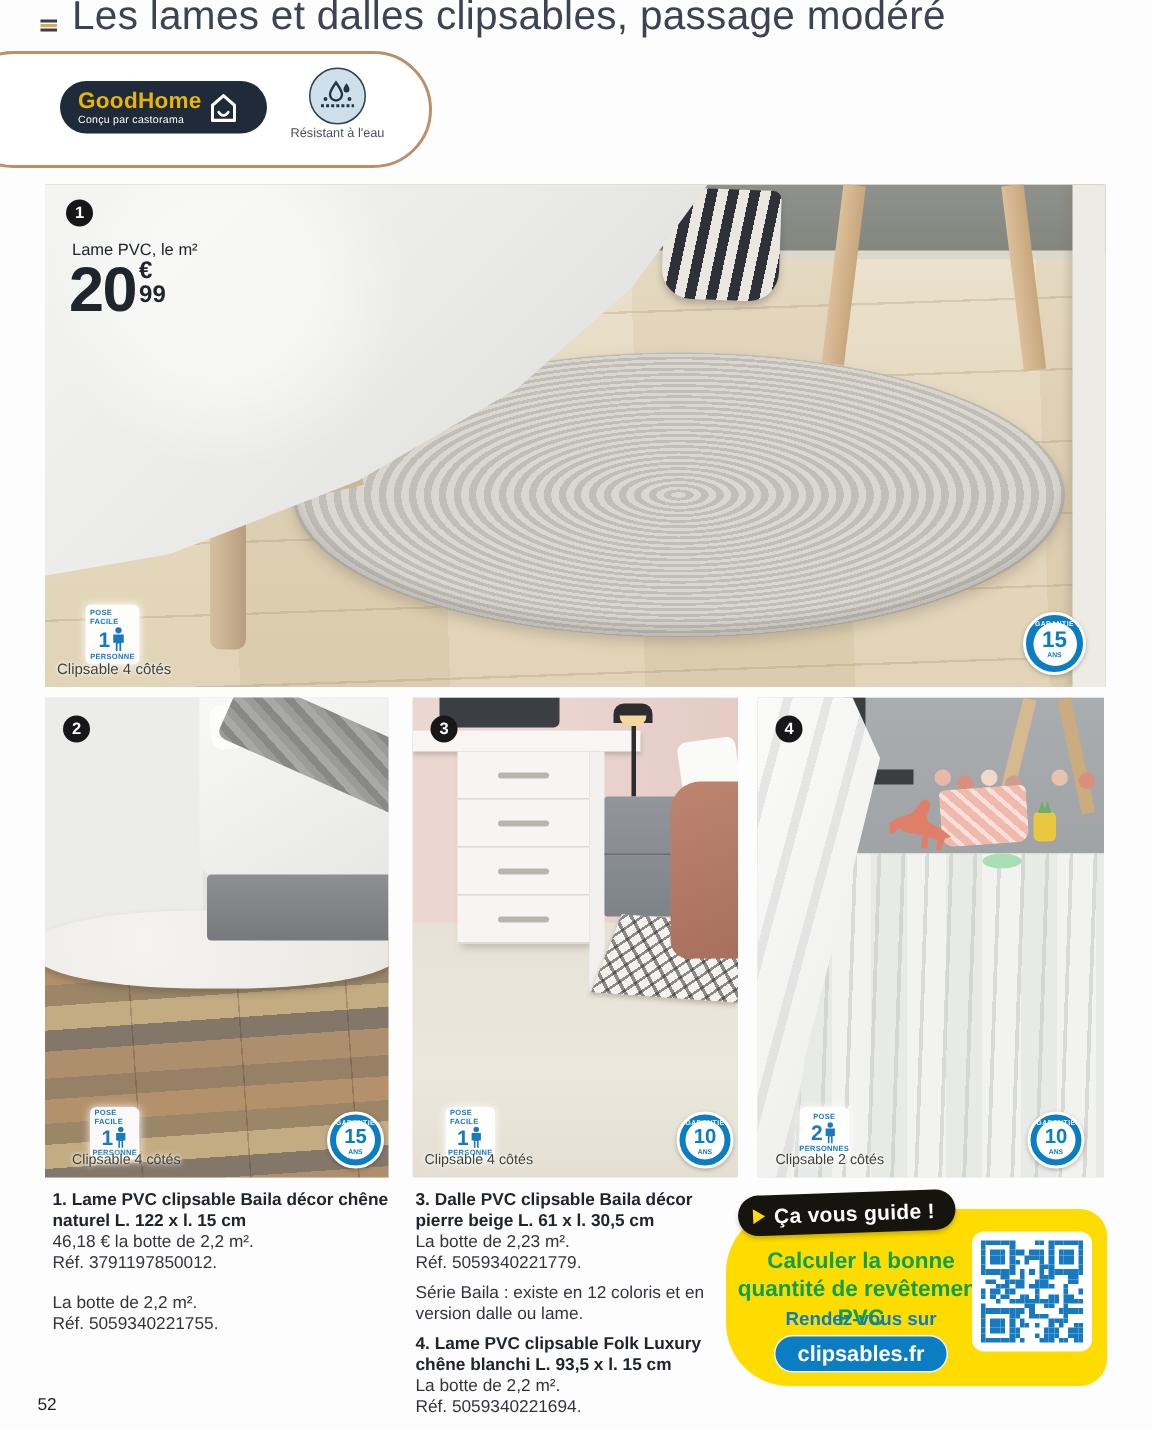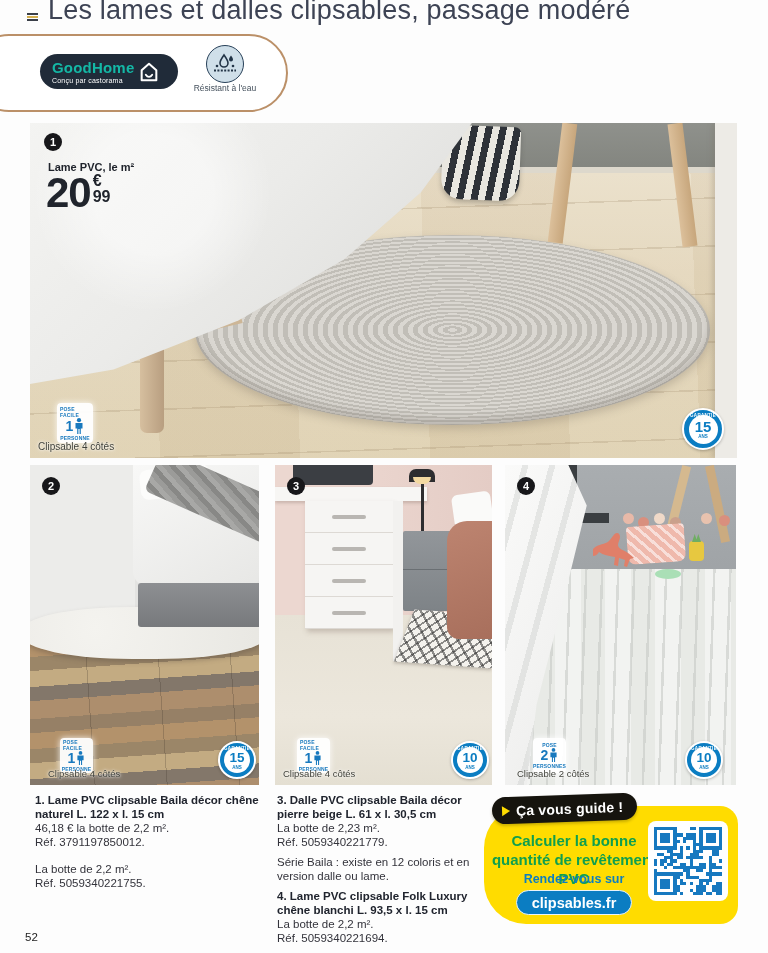--- a/index.html
+++ b/index.html
@@ -14,21 +14,21 @@
   .menu-ico i:nth-child(3){ background:#3a3f48; }
   .page-title { position:absolute; left:48px; top:-7px; font-size:27px; line-height:34px;
     font-weight:400; color:#3d4354; letter-spacing:.2px; white-space:nowrap; }
 
   
   .brand-box { position:absolute; left:-30px; top:34px; width:318px; height:78px;
     border:2.5px solid #bb9068; border-radius:42px; background:#fff; }
   .gh-pill { position:absolute; left:68px; top:18px; width:138px; height:35px; background:#202b39;
     border-radius:18px; display:flex; align-items:center; padding:0 8px 0 12px; }
   .gh-txt { display:flex; flex-direction:column; line-height:1; }
-  .gh-name { color:#14b8a6; font-weight:700; font-size:15px; letter-spacing:.2px; }
+  .gh-name { color:#eab308; font-weight:700; font-size:15px; letter-spacing:.2px; }
   .gh-sub { color:#fff; font-size:7px; margin-top:2px; letter-spacing:.2px; }
   .gh-house { margin-left:4px; display:flex; }
   .water-wrap { position:absolute; left:220px; top:9px; width:66px; text-align:center; }
   .water-circ { width:38px; height:38px; margin:0 auto; border-radius:50%;
     background:#cfdfe9; border:1.5px solid #274058; display:flex; align-items:center; justify-content:center; }
   .water-label { margin-top:1px; font-size:8.5px; line-height:9.5px; color:#44505c; }
 
   
   .num-badge { position:absolute; width:18px; height:18px; border-radius:50%; background:#17171a;
     color:#fff; font-size:11px; font-weight:700; display:flex; align-items:center; justify-content:center; z-index:9; }
@@ -75,21 +75,21 @@
     background:
       radial-gradient(circle at 30% 30%, rgba(255,255,255,.5) 0 60px, rgba(0,0,0,0) 120px),
       linear-gradient(135deg,#f5f5f3 0%,#ebebe9 45%,#d8d8d5 100%);
     clip-path:polygon(0 0,100% 0,86% 30%,70% 52%,48% 72%,22% 88%,0 94%);
     filter:drop-shadow(3px 5px 5px rgba(120,110,95,.4)); }
   .h-bed-rail { position:absolute; left:82px; top:195px; width:130px; height:20px; background:#cdb696;
     transform:rotate(-13deg); z-index:3; }
   .h-bed-leg { position:absolute; left:110px; top:210px; width:24px; height:100px; z-index:3;
     background:linear-gradient(90deg,#d6bf9f,#b89e80); border-radius:0 0 7px 7px; }
   .h-pricewrap { position:absolute; left:16px; top:10px; z-index:10; color:#20242c; }
-  .h-price-label { font-size:11px; font-weight:700; margin:28px 0 0 2px; }
+  .h-price-label { font-size:11px; font-weight:400; margin:28px 0 0 2px; }
   .h-price { display:flex; align-items:flex-start; }
   .h-price-int { font-size:42px; font-weight:700; line-height:40px; letter-spacing:-1px; }
   .h-price-col { display:flex; flex-direction:column; margin-left:2px; line-height:1; }
   .h-price-cur { font-size:16px; font-weight:700; }
   .h-price-dec { font-size:16px; font-weight:700; }
 
   
   .tile { position:absolute; top:465px; height:320px; overflow:hidden; background:#e9e9e7; }
   .t2 { left:30px; width:229px; }
   .t3 { left:275px; width:217px; }

